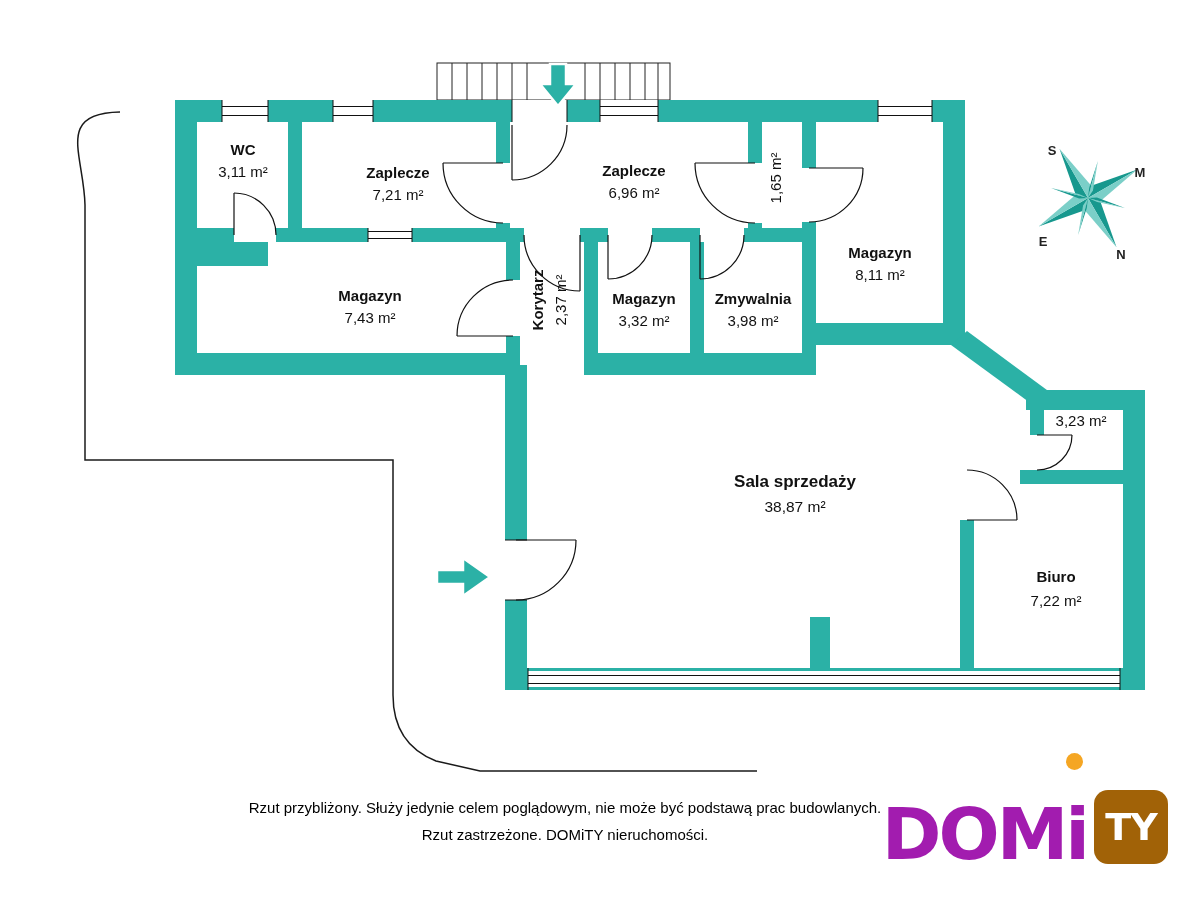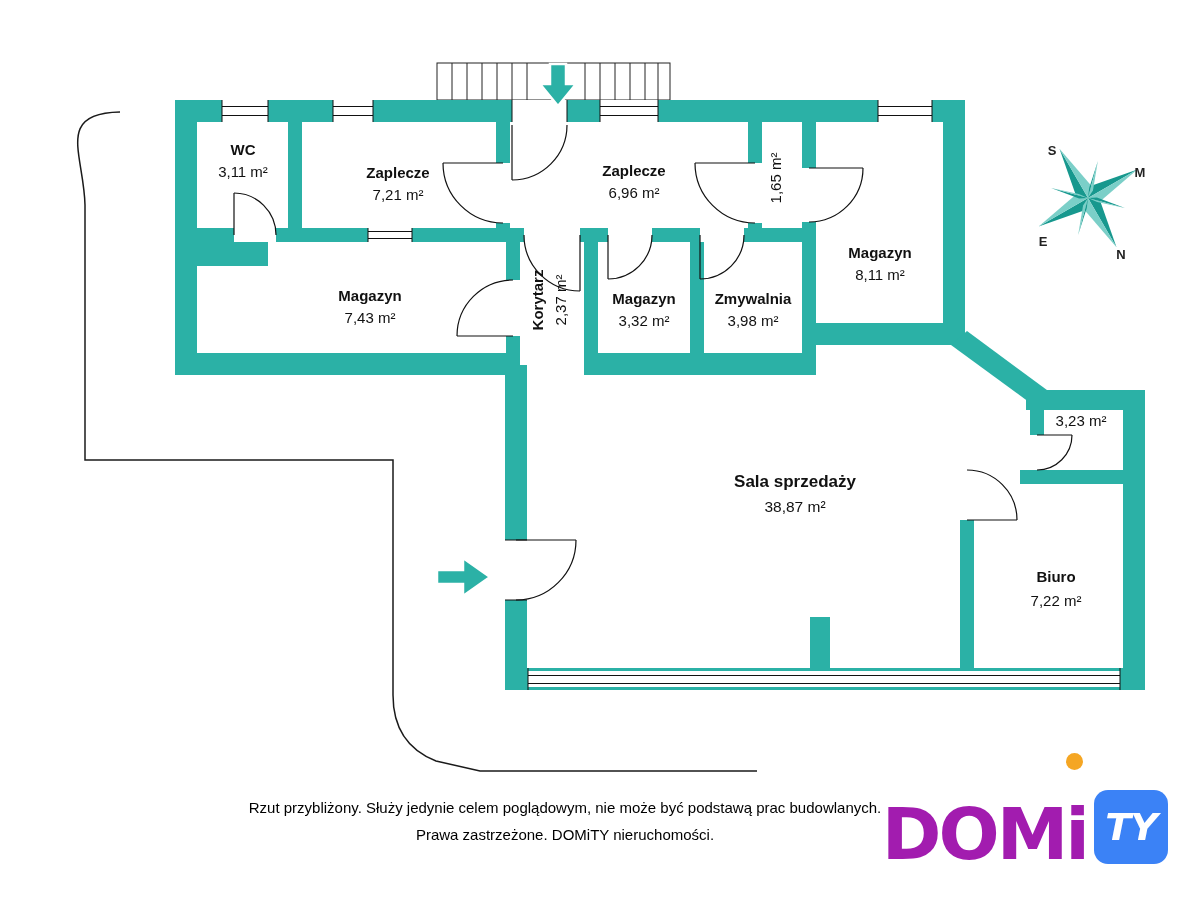--- a/index.html
+++ b/index.html
@@ -18,22 +18,22 @@
   .footer{position:absolute;left:0;top:794px;width:1130px;text-align:center;
           font-size:15px;color:#000;line-height:27px;}
 
   
   .logo{position:absolute;right:32px;bottom:36px;display:flex;align-items:flex-end;}
   .logo .letters{font-family:"DejaVu Sans",sans-serif;font-weight:800;font-size:72px;
                  line-height:0.82;color:#a21caf;letter-spacing:-3px;}
   .logo .i-wrap{position:relative;display:inline-block;}
   .logo .i-dot{position:absolute;left:1px;top:-52px;width:17px;height:17px;border-radius:50%;
                background:#F5A623;}
-  .logo .ty-box{width:74px;height:74px;margin-left:7px;background:#3b82f6;border-radius:14px;
-                display:flex;align-items:center;justify-content:center;font-style:italic;}
+  .logo .ty-box{width:74px;height:74px;margin-left:7px;background:#a16207;border-radius:14px;
+                display:flex;align-items:center;justify-content:center;}
   .logo .ty-box span{font-family:"DejaVu Sans",sans-serif;font-weight:800;font-size:38px;
                      color:#fff;letter-spacing:-1px;}
 </style>
 </head>
 <body>
 
 <div class="page">
 
 <svg width="1200" height="900" viewBox="0 0 1200 900">
 
@@ -276,21 +276,21 @@
     </g>
     <text class="compass-letter" x="1052" y="155">S</text>
     <text class="compass-letter" x="1140" y="177">M</text>
     <text class="compass-letter" x="1121" y="259">N</text>
     <text class="compass-letter" x="1043" y="246">E</text>
   </g>
 </svg>
 
   <div class="footer">
     <div>Rzut przybliżony. Służy jedynie celem poglądowym, nie może być podstawą prac budowlanych.</div>
-    <div>Prawa zastrzeżone. DOMiTY nieruchomości.</div>
+    <div>Rzut zastrzeżone. DOMiTY nieruchomości.</div>
   </div>
 
   <div class="logo">
     <span class="letters">DOM</span>
     <span class="letters i-wrap">
       <span>i</span>
       <span class="i-dot"></span>
     </span>
     <span class="ty-box">
       <span>TY</span>

